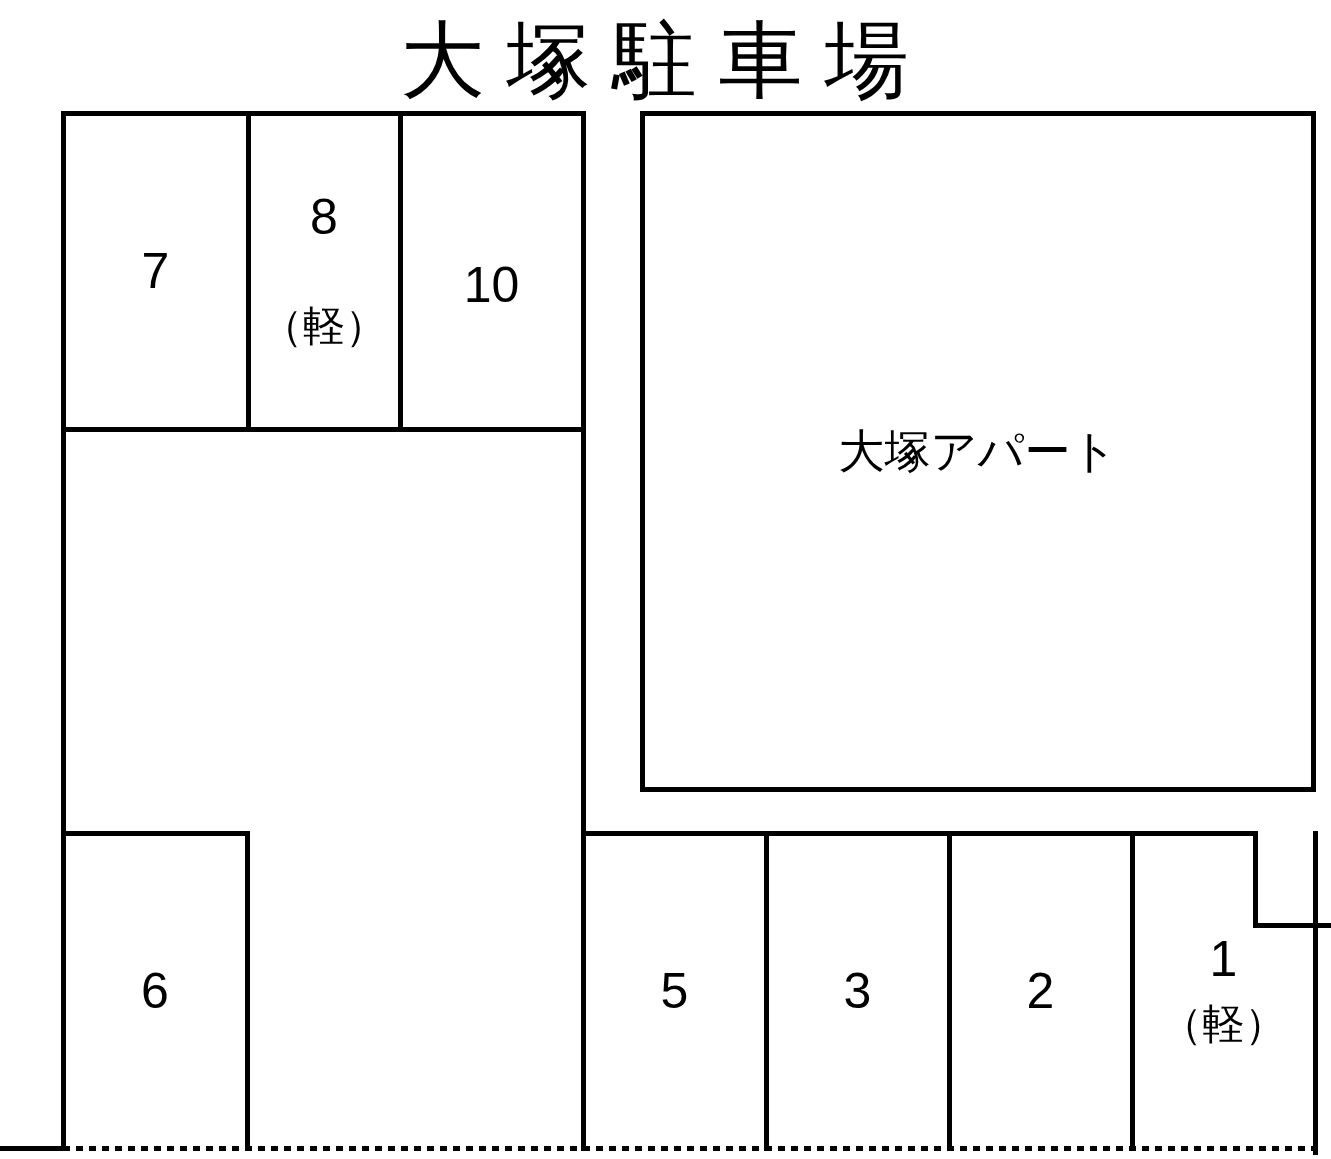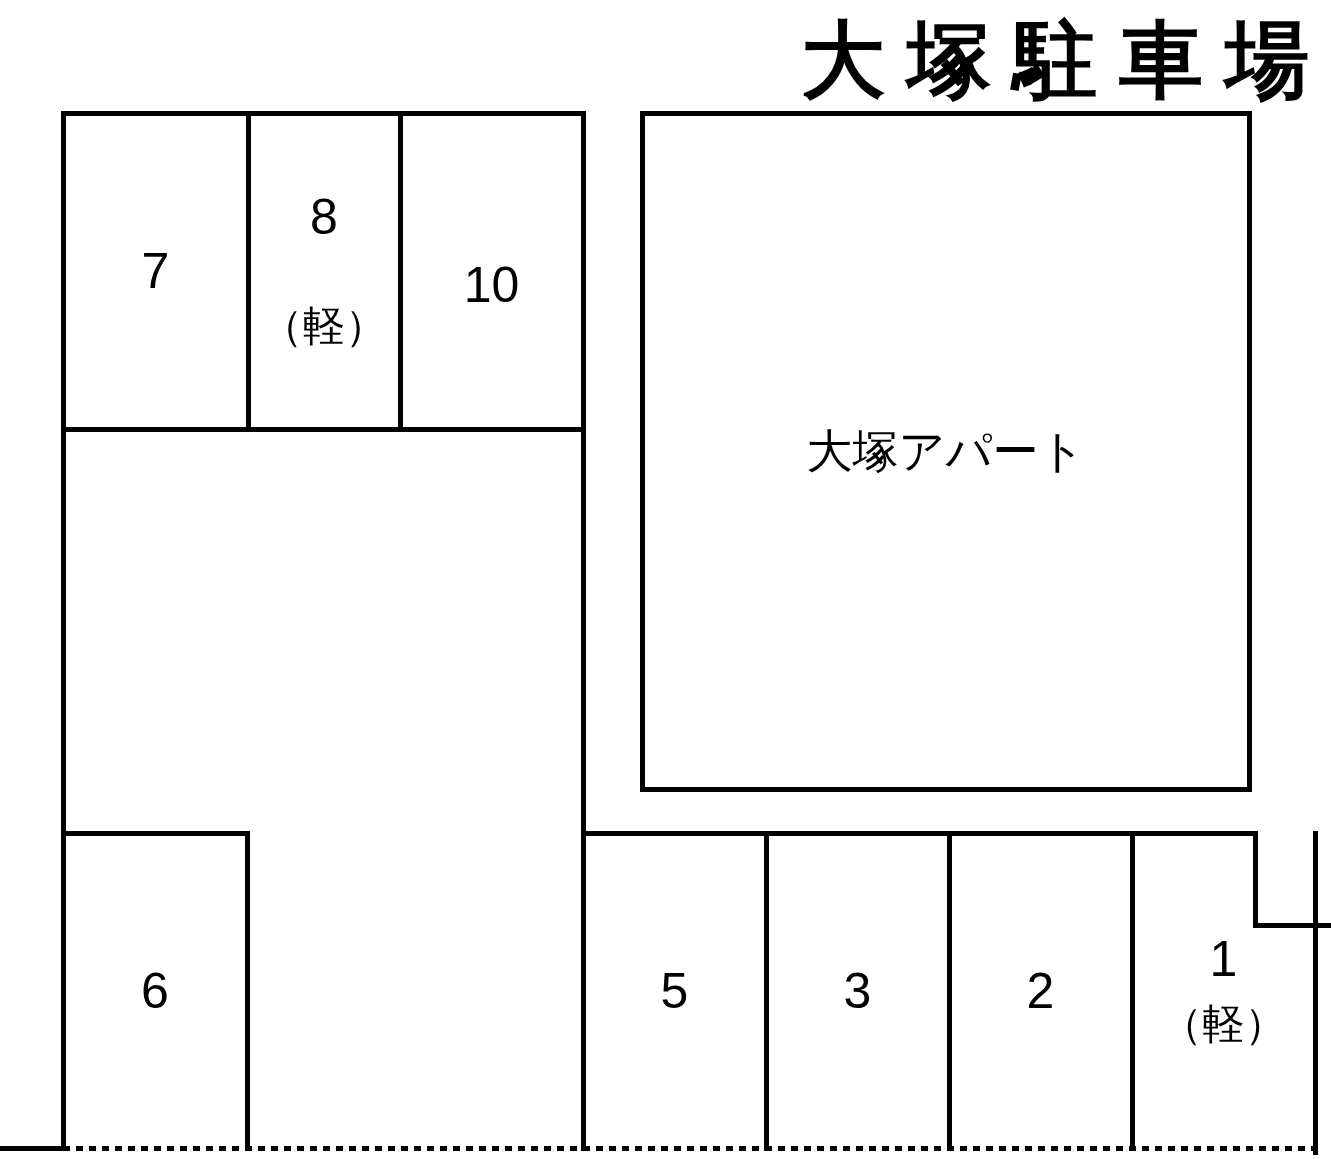--- a/index.html
+++ b/index.html
@@ -11,22 +11,22 @@
     color:#000;
     overflow:hidden;
   }
   .ln{position:absolute;background:#000;}
   .dotted{
     position:absolute;height:5px;
     background:repeating-linear-gradient(90deg,#000 0 7px,transparent 7px 13px);
   }
   .title{
     position:absolute;top:4px;left:0;width:100%;
-    text-align:right;
-    font-size:84px;font-weight:bold;
+    text-align:center;
+    font-size:84px;font-weight:normal;
     letter-spacing:22px;
     white-space:nowrap;
   }
   .cell{
     position:absolute;
     display:flex;flex-direction:column;
     align-items:center;justify-content:center;
     text-align:center;
     font-size:50px;
   }
@@ -51,21 +51,21 @@
   <div class="ln" style="left:61px;top:111px;width:525px;height:5px"></div>
   <div class="ln" style="left:61px;top:111px;width:5px;height:1040px"></div>
   <div class="ln" style="left:581px;top:111px;width:5px;height:1040px"></div>
   <div class="ln" style="left:61px;top:427px;width:525px;height:5px"></div>
   <div class="ln" style="left:246px;top:111px;width:5px;height:321px"></div>
   <div class="ln" style="left:398px;top:111px;width:5px;height:321px"></div>
 
   <div class="ln" style="left:61px;top:831px;width:189px;height:5px"></div>
   <div class="ln" style="left:245px;top:831px;width:5px;height:320px"></div>
 
-  <div class="apt" style="left:640px;top:111px;width:612px;height:681px">
+  <div class="apt" style="left:640px;top:111px;width:676px;height:681px">
     <span>大塚アパート</span>
   </div>
 
   <div class="ln" style="left:581px;top:831px;width:676px;height:5px"></div>
   <div class="ln" style="left:764px;top:831px;width:5px;height:320px"></div>
   <div class="ln" style="left:947px;top:831px;width:5px;height:320px"></div>
   <div class="ln" style="left:1130px;top:831px;width:5px;height:320px"></div>
   <div class="ln" style="left:1253px;top:831px;width:5px;height:97px"></div>
   <div class="ln" style="left:1253px;top:923px;width:78px;height:5px"></div>
   <div class="ln" style="left:1313px;top:831px;width:5px;height:324px"></div>

